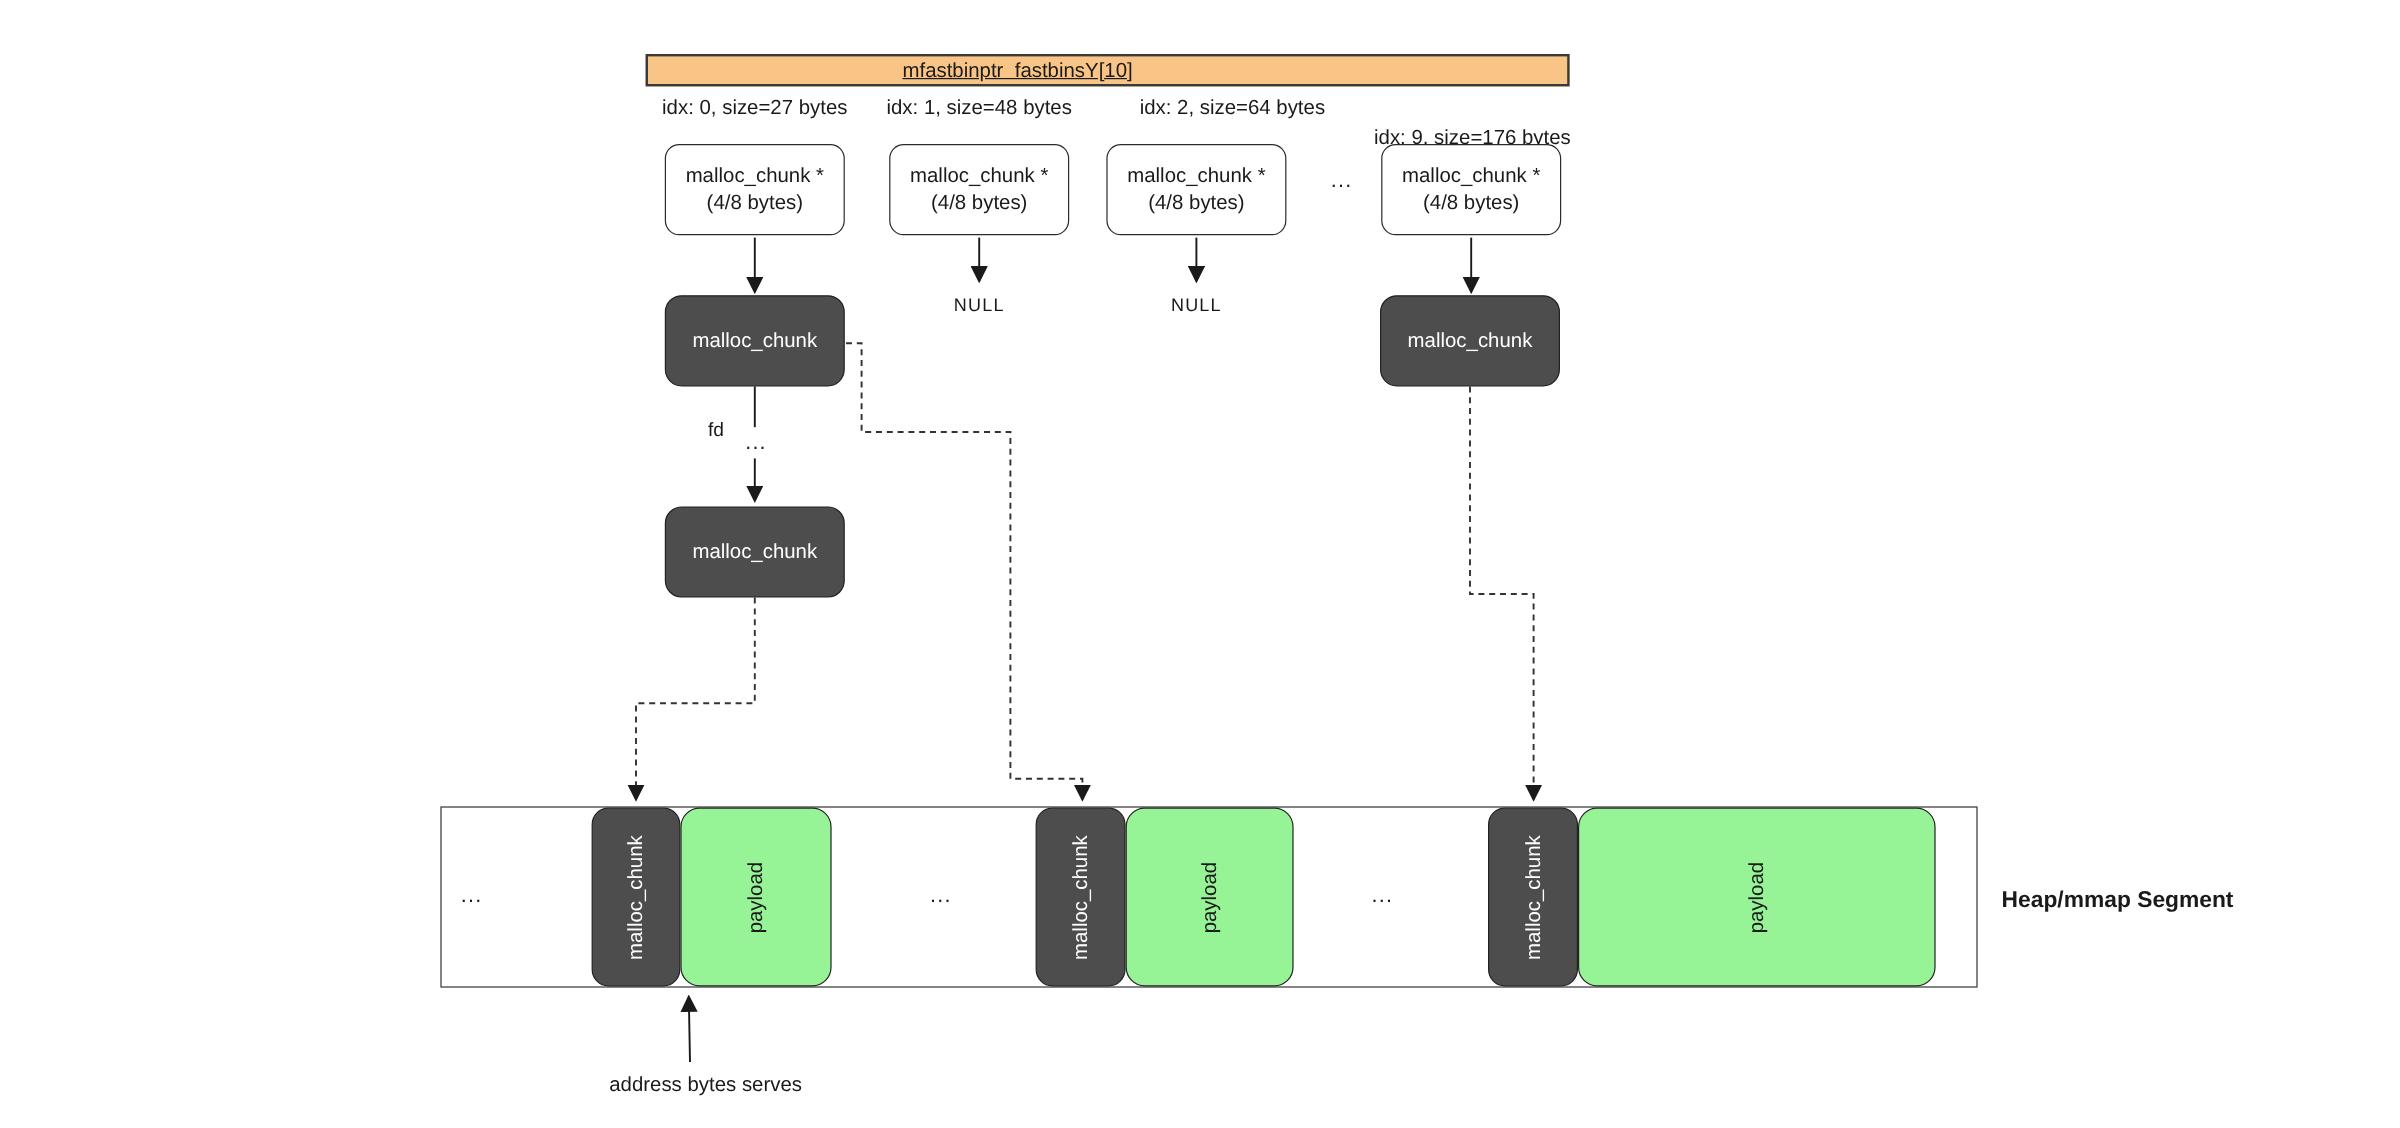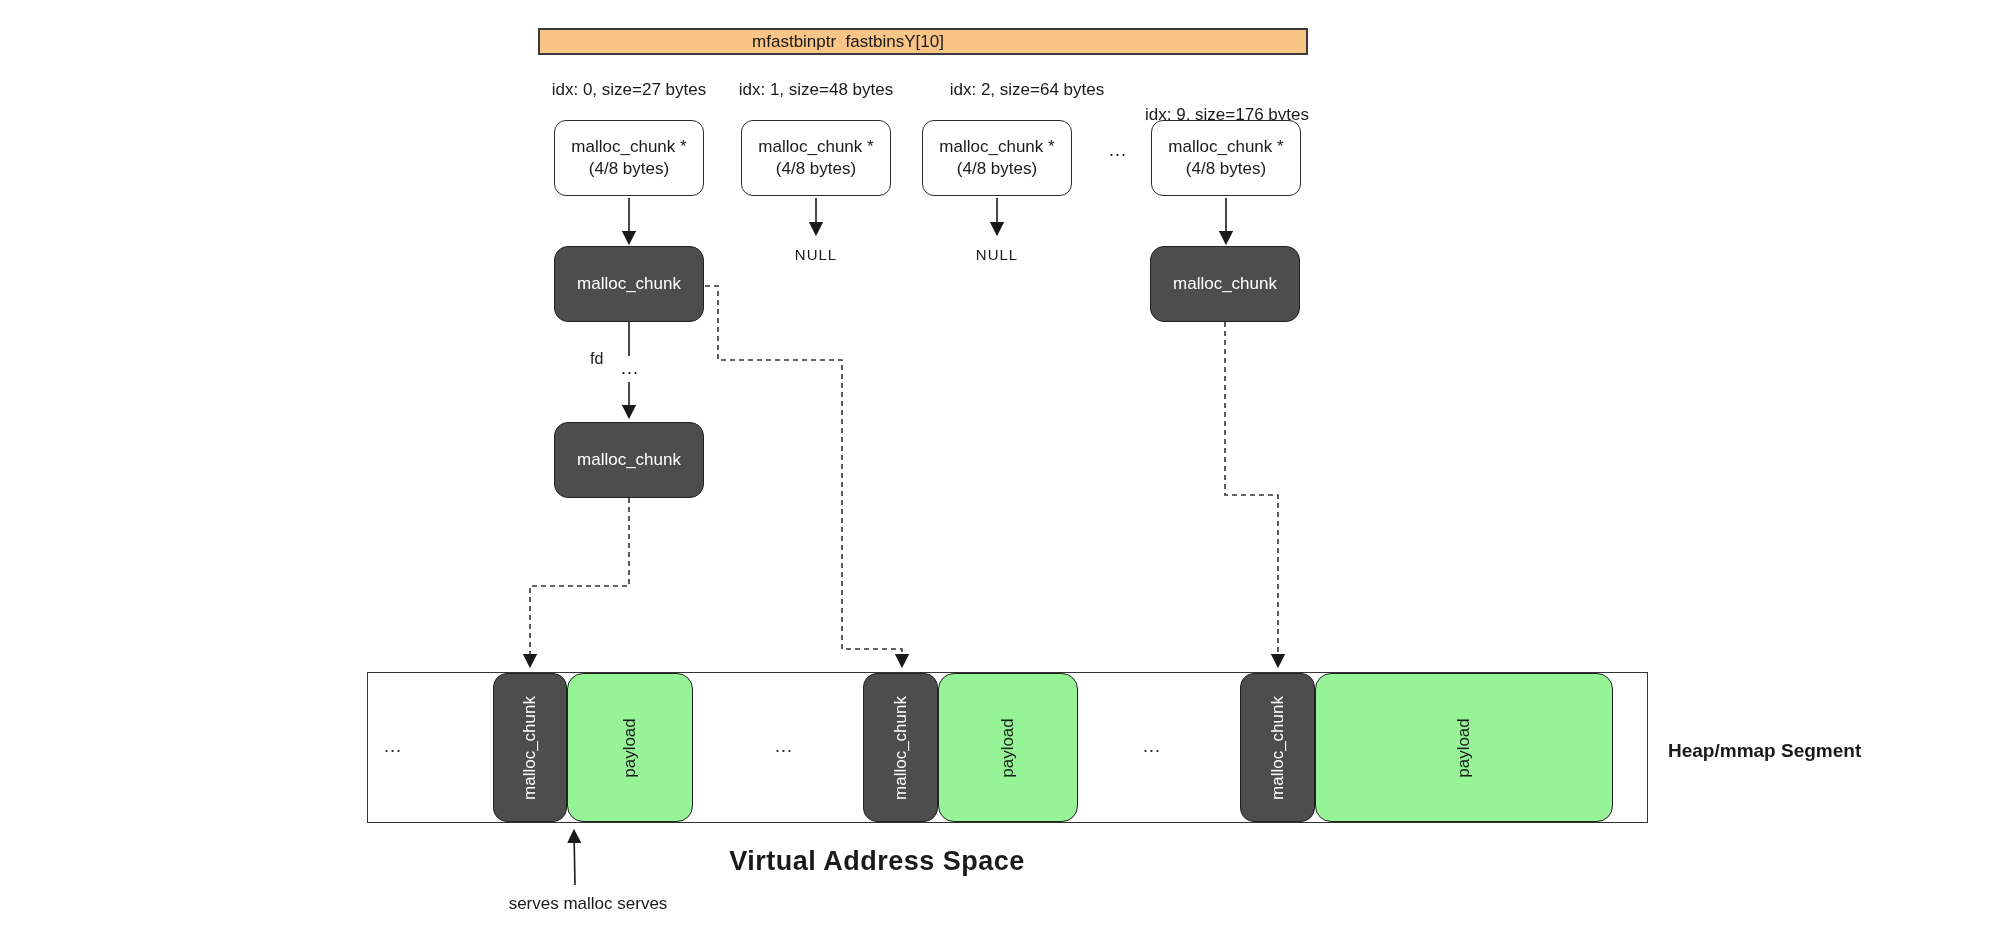--- a/index.html
+++ b/index.html
@@ -73,21 +73,21 @@
     <path d="M629,322 L629,356" stroke="#1a1a1a" stroke-width="1.6" fill="none"></path>
     <path d="M629,382 L629,417" stroke="#1a1a1a" stroke-width="1.6" fill="none" marker-end="url(#arr)"></path>
 
     <path d="M705,286 L718,286 L718,360 L842,360 L842,649 L902,649 L902,666" stroke="#333333" stroke-width="1.6" fill="none" stroke-dasharray="5 4" marker-end="url(#arr)"></path>
     <path d="M629,498 L629,586 L530,586 L530,666" stroke="#333333" stroke-width="1.6" fill="none" stroke-dasharray="5 4" marker-end="url(#arr)"></path>
     <path d="M1225,322 L1225,495 L1278,495 L1278,666" stroke="#333333" stroke-width="1.6" fill="none" stroke-dasharray="5 4" marker-end="url(#arr)"></path>
 
     <path d="M575,885 L574,831" stroke="#1a1a1a" stroke-width="1.6" fill="none" marker-end="url(#arr)"></path>
   </svg>
 
-  <div class="abs bar" style="left:538px;top:28px;width:770px;height:27px;padding-right:150px;">
+  <div class="abs bar" style="left:538px;top:45px;width:770px;height:27px;padding-right:150px;text-decoration:underline;">
     <span>mfastbinptr  fastbinsY[10]</span>
   </div>
 
   <div class="abs idx-label center" style="left:509px;top:80px;width:240px;">idx: 0, size=27 bytes</div>
   <div class="abs idx-label center" style="left:696px;top:80px;width:240px;">idx: 1, size=48 bytes</div>
   <div class="abs idx-label center" style="left:877px;top:80px;width:240px;padding-left:30px;">idx: 2, size=64 bytes</div>
   <div class="abs idx-label center" style="left:1107px;top:80px;width:240px;margin-top:25px;">idx: 9, size=176 bytes</div>
 
   <div class="abs ptr-box" style="left:554px;top:120px;width:150px;height:76px;">
     <span>malloc_chunk *</span>
@@ -144,16 +144,15 @@
   <div class="abs ellipsis center" style="left:1132px;top:736px;width:40px;">...</div>
   <div class="abs heap-chunk" style="left:1240px;top:673px;width:75px;height:149px;">
     <span class="vtext">malloc_chunk</span>
   </div>
   <div class="abs heap-payload" style="left:1315px;top:673px;width:298px;height:149px;">
     <span class="vtext">payload</span>
   </div>
 
   <div class="abs seg-label" style="left:1668px;top:740px;width:220px;">Heap/mmap Segment</div>
 
-  <div class="abs vas-title center" style="left:677px;top:846px;width:400px;">Virtual Address Space</div>
-  <div class="abs serve-label center" style="left:488px;top:894px;width:200px;">serves malloc serves</div>
+  <div class="abs serve-label center" style="left:488px;top:894px;width:200px;">address bytes serves</div>
 
 </div>
 
 </body></html>

